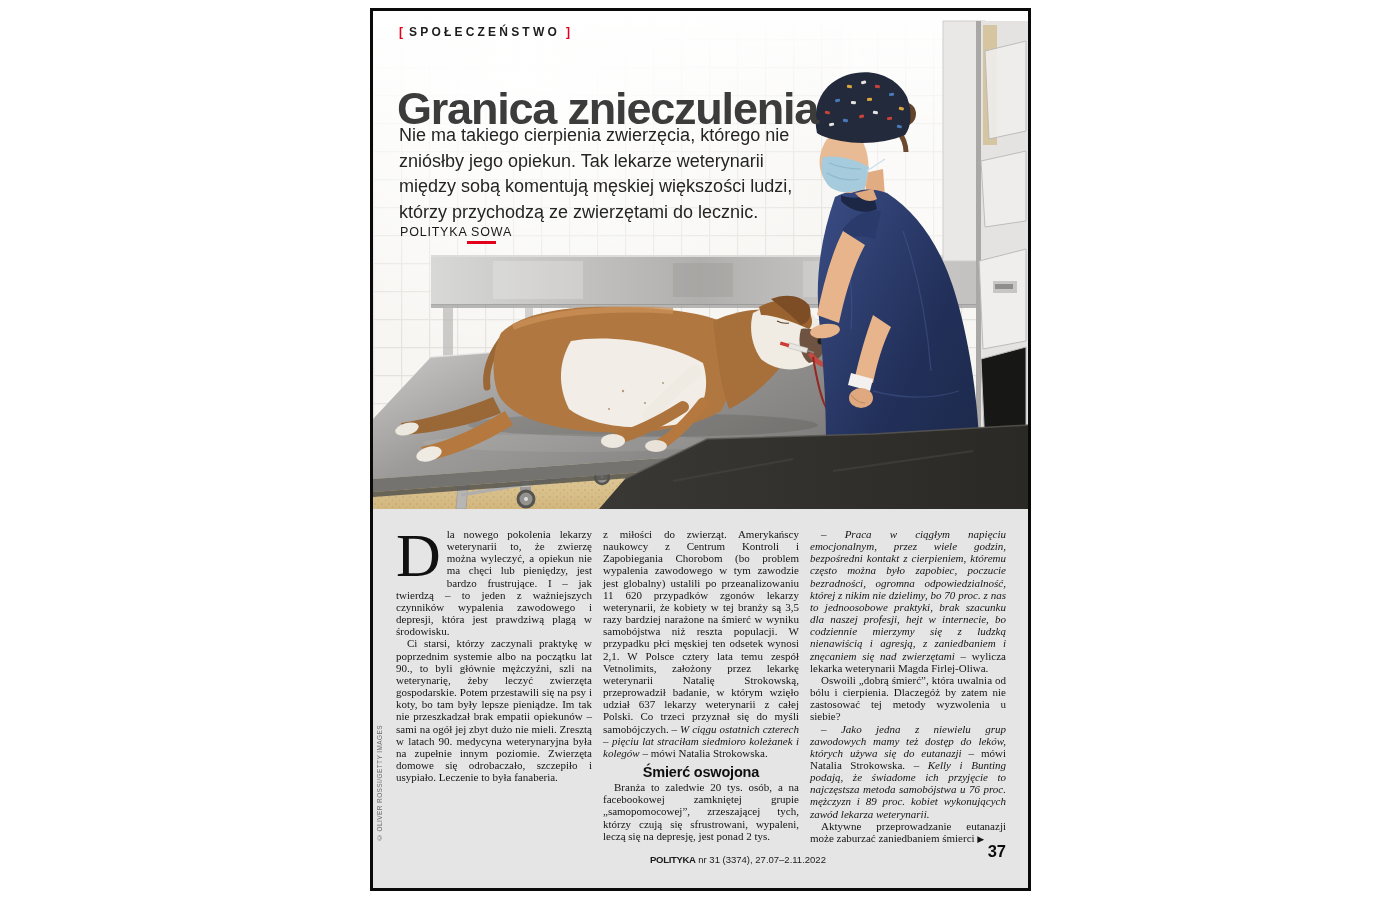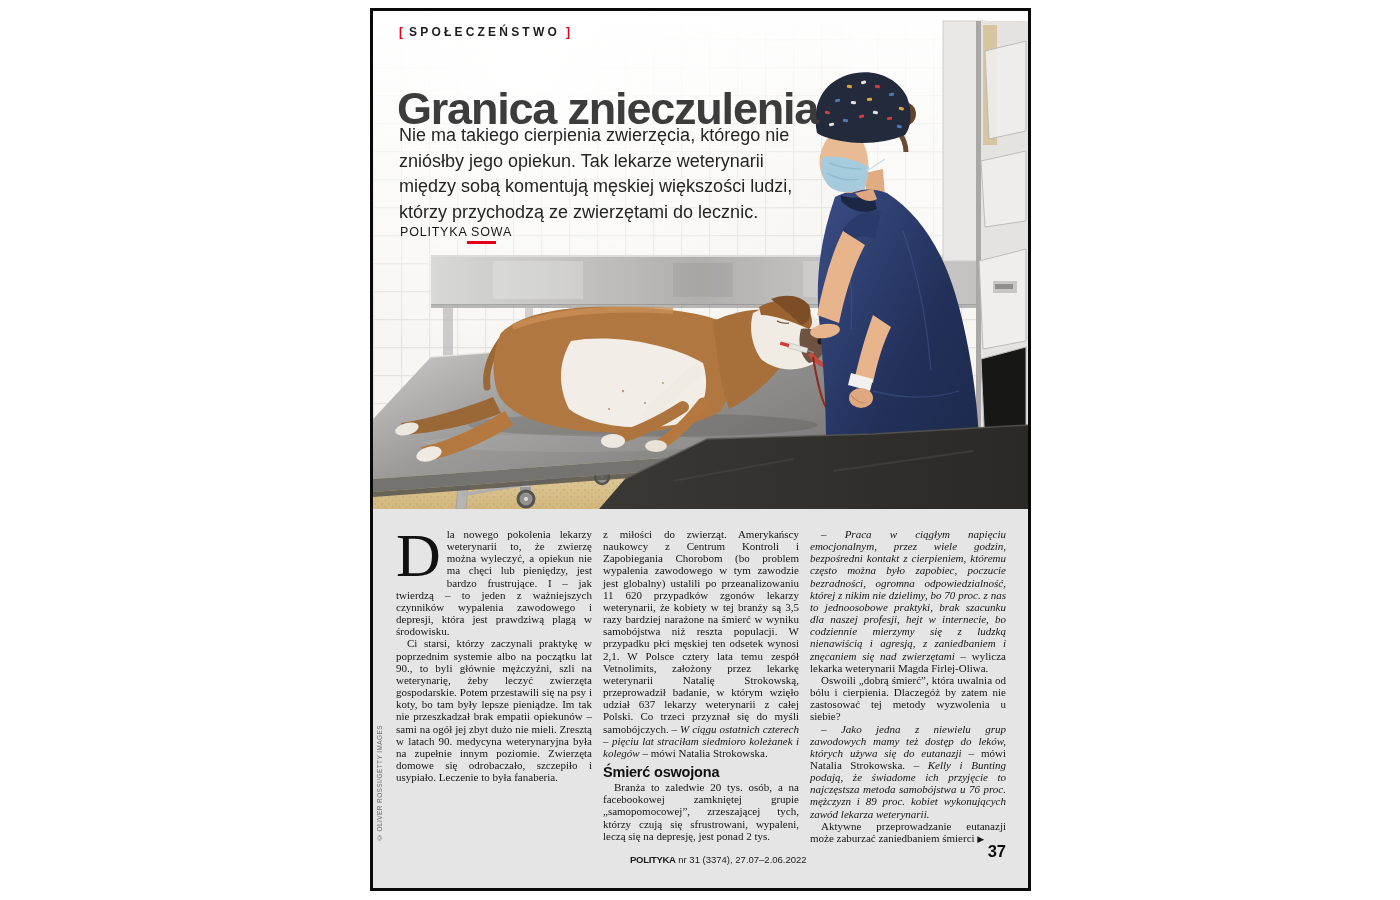--- a/index.html
+++ b/index.html
@@ -26,25 +26,25 @@
   .body-text{position:absolute;left:23px;top:517px;width:612px;display:flex;gap:11px;
              font-family:"Liberation Serif","DejaVu Serif",serif;font-size:11px;
              line-height:12.15px;color:#141414;text-align:justify;}
   .col{width:196px;}
   .bp{margin:0;}
   .bp.ind{text-indent:11px;}
   .it{font-style:italic;}
   .dropcap{float:left;font-family:"Liberation Serif",serif;font-size:62px;line-height:49px;
            padding:3px 6px 0 0;color:#111;}
   .subhead{font-family:"Liberation Sans",sans-serif;font-size:14.5px;font-weight:bold;
-           margin:7px 0 3px;color:#0f0f0f;text-align:left;letter-spacing:-.2px;}
+           margin:7px 0 3px;color:#0f0f0f;text-align:center;letter-spacing:-.2px;}
   .marker{font-family:"DejaVu Sans",sans-serif;font-size:9px;}
 
   .footer-issue{position:absolute;left:257px;top:843px;font-size:9.5px;color:#1a1a1a;white-space:nowrap;}
-  .footer-issue .mag{font-weight:bold;letter-spacing:-.3px;}
+  .footer-issue .mag{font-weight:bold;letter-spacing:-.3px;margin-left:20px;}
   .pagenum{position:absolute;right:22px;top:831px;font-size:16.5px;font-weight:bold;color:#0d0d0d;}
 </style>
 </head>
 <body>
 
 <div class="canvas">
   <div class="page">
 
     <div class="photo">
       <svg width="655" height="498" viewBox="0 0 655 498" xmlns="http://www.w3.org/2000/svg">
@@ -268,18 +268,18 @@
       <div class="col">
         <p class="bp ind"><span class="it">– Praca w ciągłym napięciu emocjonalnym, przez wiele godzin, bezpośredni kontakt z cierpieniem, któremu często można było zapobiec, poczucie bezradności, ogromna odpowiedzialność, której z nikim nie dzielimy, bo 70 proc. z nas to jednoosobowe praktyki, brak szacunku dla naszej profesji, hejt w internecie, bo codziennie mierzymy się z ludzką nienawiścią i agresją, z zaniedbaniem i znęcaniem się nad zwierzętami </span><span>– wylicza lekarka weterynarii Magda Firlej-Oliwa.</span></p>
         <p class="bp ind"><span>Oswoili „dobrą śmierć”, która uwalnia od bólu i cierpienia. Dlaczegóż by zatem nie zastosować tej metody wyzwolenia u siebie?</span></p>
         <p class="bp ind"><span class="it">– Jako jedna z niewielu grup zawodowych mamy też dostęp do leków, których używa się do eutanazji </span><span>– mówi Natalia Strokowska. – </span><span class="it">Kelly i Bunting podają, że świadome ich przyjęcie to najczęstsza metoda samobójstwa u 76 proc. mężczyzn i 89 proc. kobiet wykonujących zawód lekarza weterynarii.</span></p>
         <p class="bp ind"><span>Aktywne przeprowadzanie eutanazji może zaburzać zaniedbaniem śmierci</span> <span class="marker">▶</span></p>
       </div>
     </div>
 
     <div class="footer-issue">
       <span class="mag">POLITYKA</span>
-      <span>nr 31 (3374), 27.07–2.06.2022</span>
+      <span>nr 31 (3374), 27.07–2.11.2022</span>
     </div>
     <div class="pagenum">37</div>
 
   </div>
 </div>
 
 </body></html>

